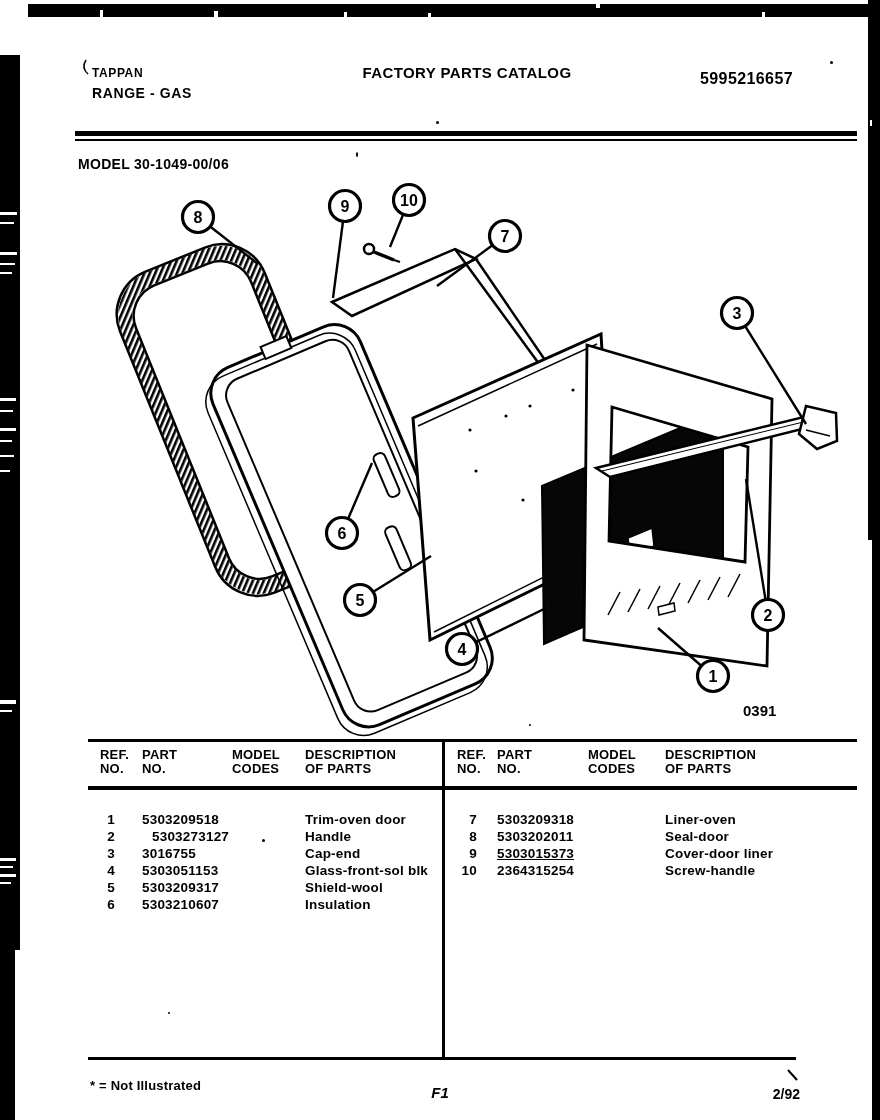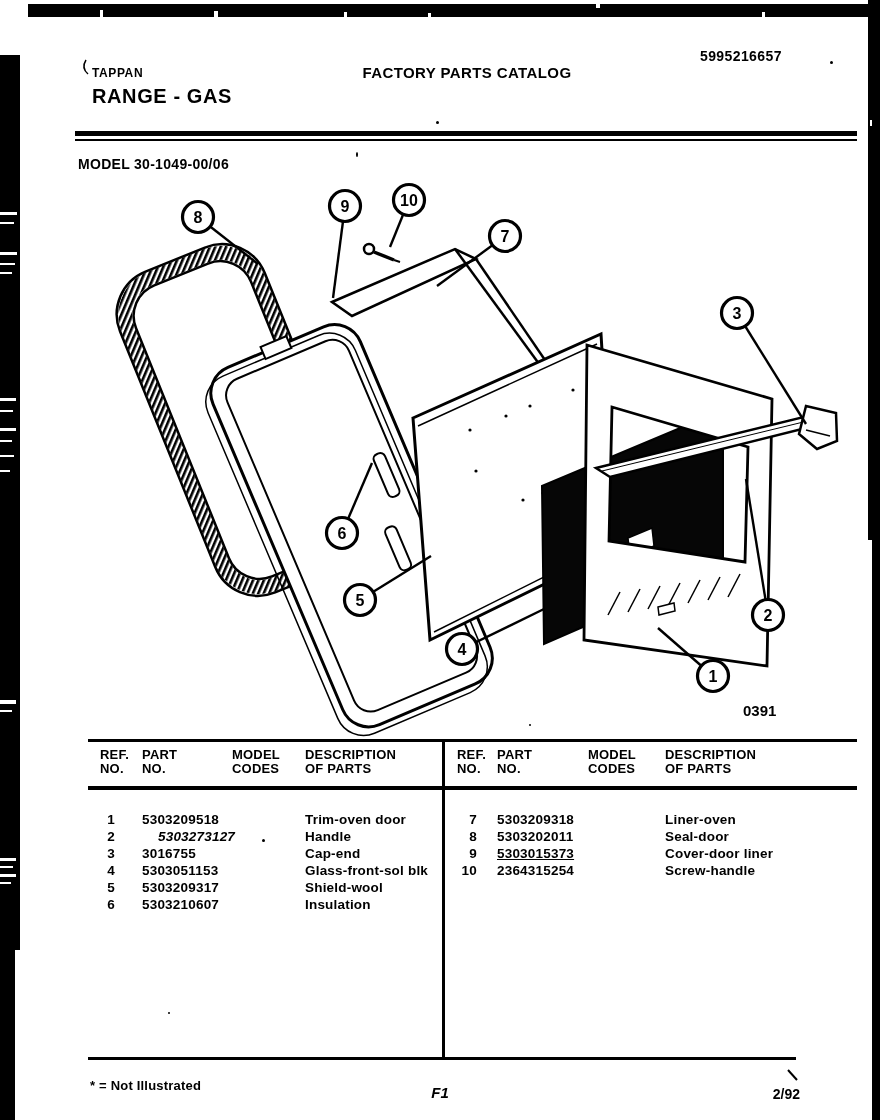--- a/index.html
+++ b/index.html
@@ -10,23 +10,23 @@
     -webkit-font-smoothing:none;
   }
   .abs { position:absolute; }
   .b { font-weight:700; }
   
   .band { position:absolute; background:#000; }
   .notch { position:absolute; background:#fff; }
   .dot { position:absolute; background:#000; border-radius:50%; }
   
   #brand1 { left:92px; top:66px; font-size:12px; letter-spacing:.6px; }
-  #brand2 { left:92px; top:85px; font-size:20px; letter-spacing:.6px; }
+  #brand2 { left:92px; top:85px; font-size:14px; letter-spacing:.6px; }
   #title  { left:300px; top:64px; width:334px; text-align:center; font-size:15px; letter-spacing:.4px; }
-  #docnum { left:700px; top:48px; font-size:14px; letter-spacing:.4px; }
+  #docnum { left:700px; top:70px; font-size:16px; letter-spacing:.4px; }
   #rule1  { left:75px; top:131px; width:782px; height:5px; background:#000; }
   #rule1b { left:75px; top:139px; width:782px; height:2px; background:#000; }
   #model  { left:78px; top:156px; font-size:14px; letter-spacing:.3px; }
   
   #diagram { position:absolute; left:0; top:0; width:880px; height:1120px; }
   
   .half { position:absolute; top:739px; height:281px; }
   #half-left  { left:88px;  width:354px; }
   #half-right { left:443px; width:414px; }
   .hcell { position:absolute; font-size:13px; font-weight:700; line-height:14px; white-space:pre; letter-spacing:.2px; }
@@ -221,21 +221,21 @@
   <div class="hcell" style="left:144px;top:9px;"><span>MODEL</span><br><span>CODES</span></div>
   <div class="hcell" style="left:217px;top:9px;"><span>DESCRIPTION</span><br><span>OF PARTS</span></div>
   <div id="rows-left">
       <div class="prow" style="top: 73px;">
         <span style="left:0;width:27px;text-align:right;">1</span>
         <span style="left:54px;">5303209518</span>
         <span style="left:217px;">Trim-oven door</span>
       </div>
       <div class="prow" style="top: 90px;">
         <span style="left:0;width:27px;text-align:right;">2</span>
-        <span style="left:70px;font-style:italic;">5303273127</span>
+        <span style="left:64px;">5303273127</span>
         <span style="left:217px;">Handle</span>
       </div>
       <div class="prow" style="top: 107px;">
         <span style="left:0;width:27px;text-align:right;">3</span>
         <span style="left:54px;text-align:right;">3016755</span>
         <span style="left:217px;">Cap-end</span>
       </div>
       <div class="prow" style="top: 124px;">
         <span style="left:0;width:27px;text-align:right;">4</span>
         <span style="left:54px;">5303051153</span>

